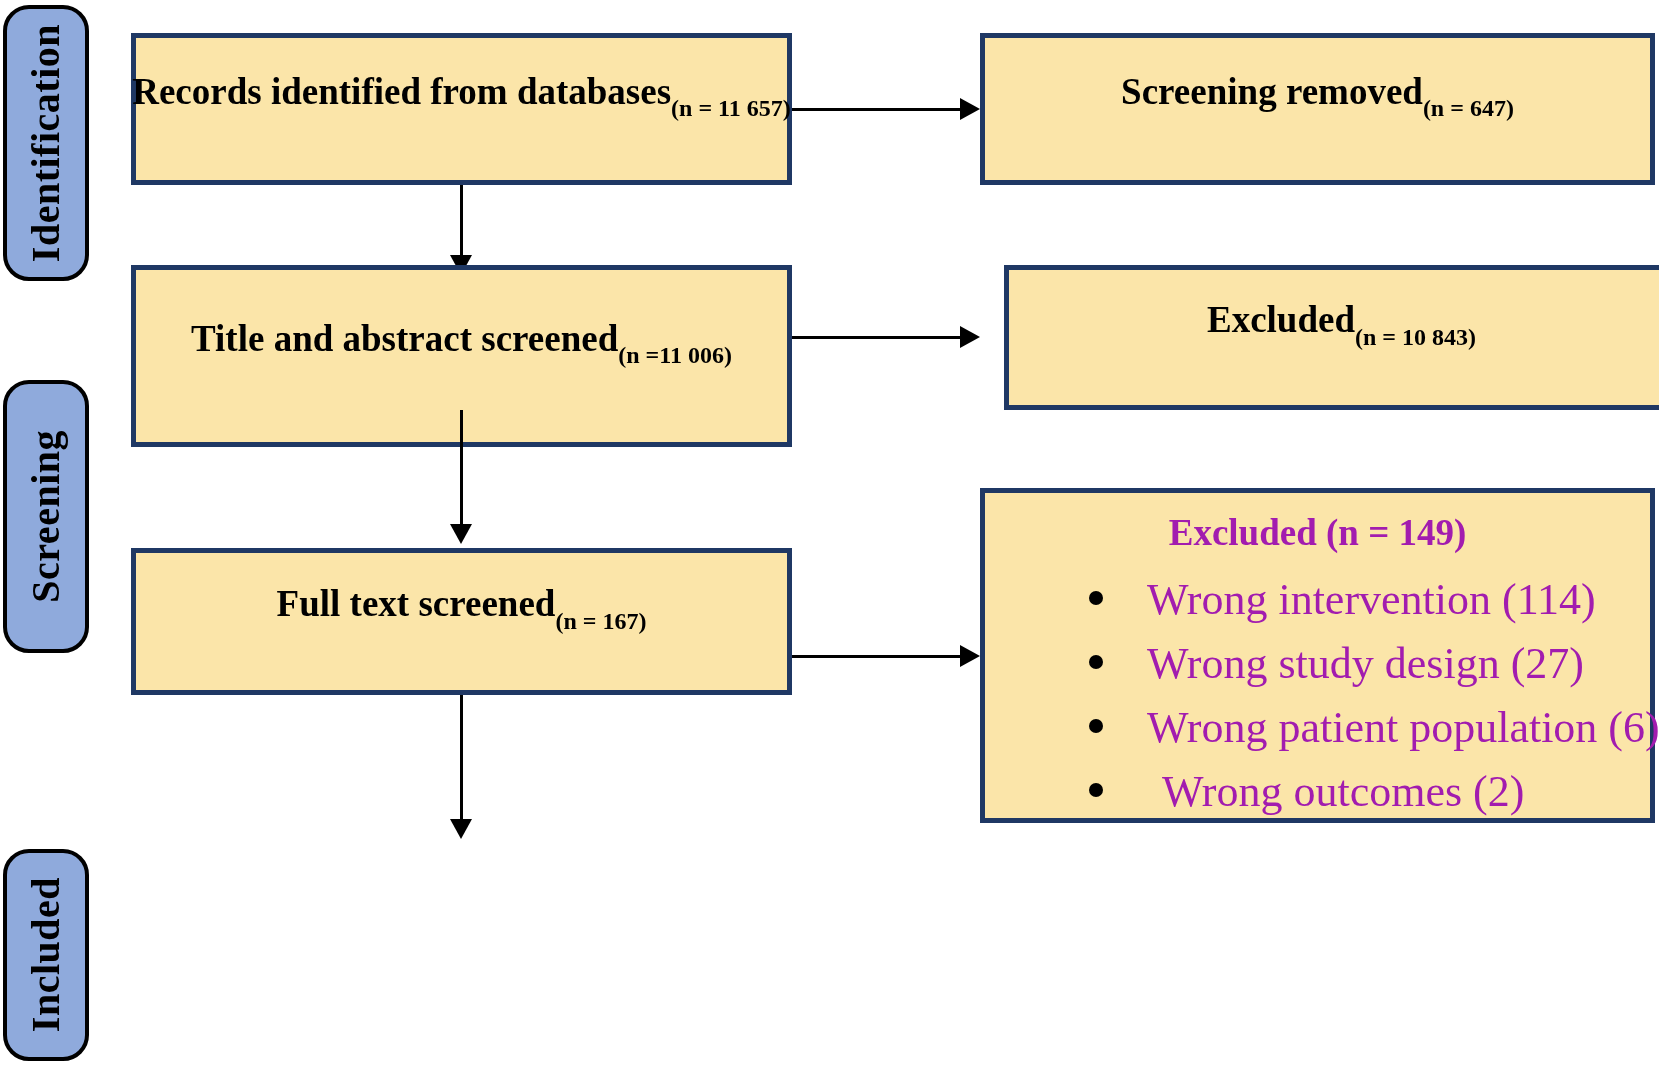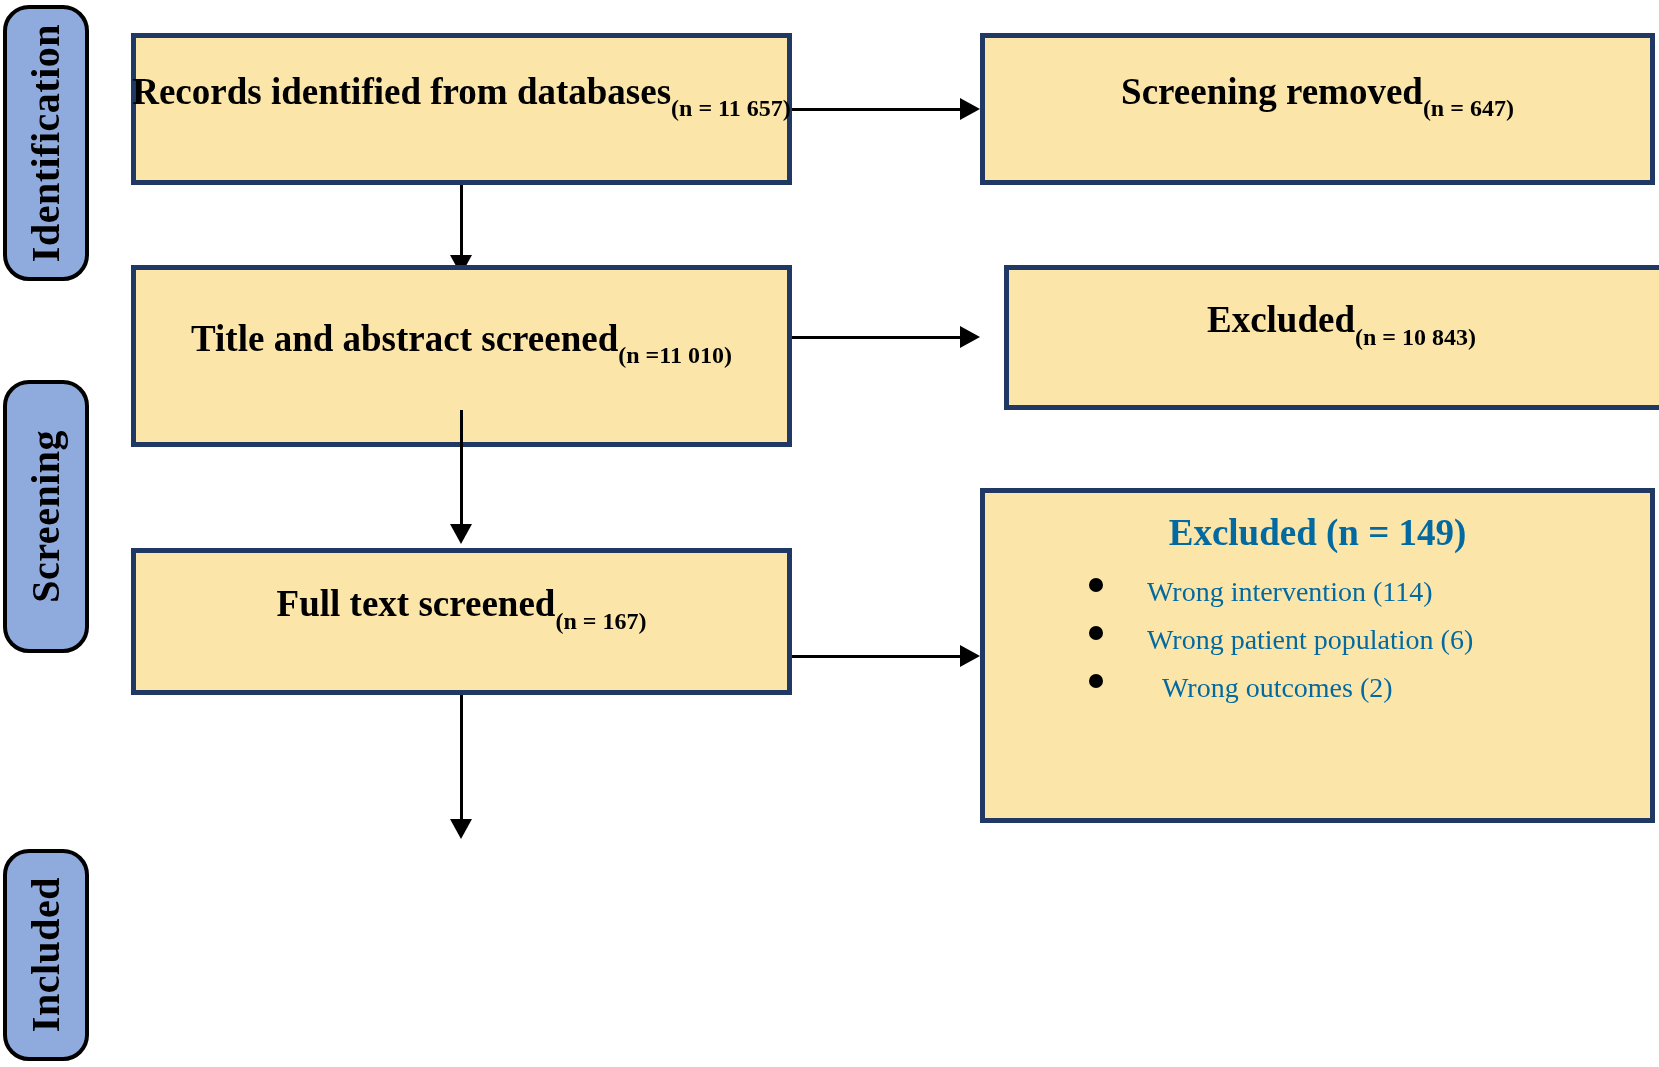--- a/index.html
+++ b/index.html
@@ -67,40 +67,40 @@
     white-space: nowrap;
   }
   .flow-box.two-line .box-title { margin-bottom: 34px; }
 
   
   .excluded-box {
     position: absolute;
     background: #FBE5A9;
     border: 5px solid #1F3864;
     box-sizing: border-box;
-    color: #0369a1;
+    color: #a21caf;
     padding: 20px 0 14px 0;
     display: flex;
     flex-direction: column;
   }
   .excluded-heading {
     font-weight: bold;
     font-size: 37px;
     text-align: center;
     line-height: 1.1;
     margin-bottom: 24px;
     white-space: nowrap;
   }
   .excluded-list {
     margin: 0;
     padding: 0 0 0 104px;
     list-style: none;
   }
   .excluded-list li {
-    font-size: 28px;
+    font-size: 44px;
     line-height: 1.0;
     margin-bottom: 20px;
     display: flex;
     align-items: baseline;
     white-space: nowrap;
   }
   .excluded-list li:last-child { margin-bottom: 0; gap: 15px; }
   .bullet-dot {
     display: inline-block;
     width: 14px;
@@ -165,21 +165,21 @@
   </div>
 
   <div class="conn conn-h" style="left:792px; top:108px; width:170px;"></div>
   <div class="arrow-right" style="left:960px; top:98px;"></div>
 
   <div class="conn conn-v" style="left:460px; top:185px; height:74px;"></div>
   <div class="arrow-down" style="left:450px; top:255px;"></div>
 
   <div class="flow-box two-line" style="left:131px; top:265px; width:661px; height:182px;">
     <div class="box-title">Title and abstract screened</div>
-    <div class="box-count">(n =11 010)</div>
+    <div class="box-count">(n =11 006)</div>
   </div>
 
   <div class="flow-box two-line" style="left:1004px; top:265px; width:675px; height:145px;align-items:center;">
     <div class="box-title">Excluded</div>
     <div class="box-count">(n = 10 843)</div>
   </div>
 
   <div class="conn conn-h" style="left:792px; top:336px; width:170px;"></div>
   <div class="arrow-right" style="left:960px; top:326px;"></div>
 
@@ -193,20 +193,24 @@
 
   <div class="excluded-box" style="left:980px; top:488px; width:675px; height:335px;">
     <div class="excluded-heading">Excluded (n = 149)</div>
     <ul class="excluded-list">
       <li>
         <span class="bullet-dot"></span>
         <span>Wrong intervention (114)</span>
       </li>
       <li>
         <span class="bullet-dot"></span>
+        <span>Wrong study design (27)</span>
+      </li>
+      <li>
+        <span class="bullet-dot"></span>
         <span>Wrong patient population (6)</span>
       </li>
       <li>
         <span class="bullet-dot"></span>
         <span>Wrong outcomes (2)</span>
       </li>
     </ul>
   </div>
 
   <div class="conn conn-h" style="left:792px; top:655px; width:170px;"></div>

